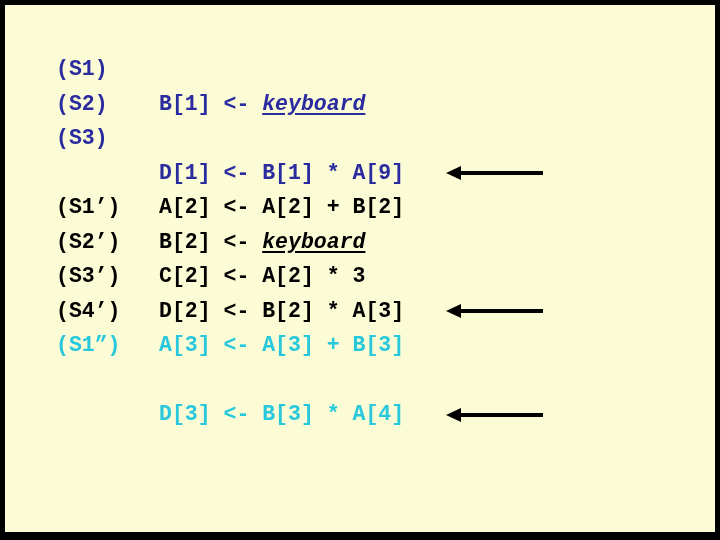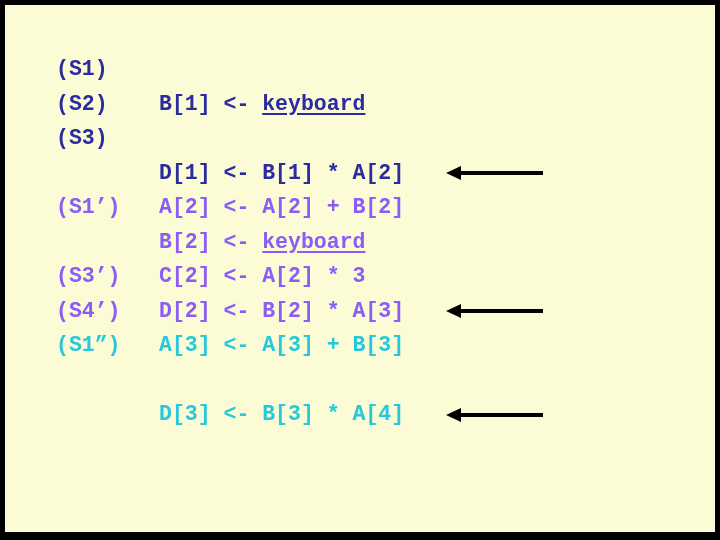--- a/index.html
+++ b/index.html
@@ -44,24 +44,25 @@
     margin-left: 8px;
   }
   .line-stmt {
     position: absolute;
     left: 154px;
     top: 0;
   }
   .underlined {
     text-decoration: underline;
     text-underline-offset: 3px;
+    font-style: italic;
   }
   
   .grp-navy  { color: #2B2BA0; }
-  .grp-red   { color: #8b5cf6; }
+  .grp-red   { color: #000000; }
   .grp-cyan  { color: #28C8DC; text-align: center; }
 
   
   .arrow {
     position: absolute;
     left: 441px;
     top: 15.5px;
     width: 97px;
     height: 4px;
   }
@@ -85,22 +86,22 @@
   }
 </style>
 </head>
 <body>
 
 <div id="slide">
   <div id="code-block">
       <div class="code-line grp-navy"><span class="line-label">(S1)</span></div>
       <div class="code-line grp-navy"><span class="line-label">(S2)</span><span class="line-stmt"><span>B[1] &lt;- </span><span class="underlined">keyboard</span><span></span></span></div>
       <div class="code-line grp-navy"><span class="line-label">(S3)</span></div>
-      <div class="code-line grp-navy"><span class="line-stmt"><span>D[1] &lt;- </span><span>B[1] * A[2]</span></span><span class="arrow"><span class="head"></span><span class="shaft"></span></span></div>
+      <div class="code-line grp-navy"><span class="line-stmt"><span>D[1] &lt;- </span><span>B[1] * A[9]</span></span><span class="arrow"><span class="head"></span><span class="shaft"></span></span></div>
       <div class="code-line grp-red"><span class="line-label">(S1’)</span><span class="line-stmt"><span>A[2] &lt;- </span><span>A[2] + B[2]</span></span></div>
-      <div class="code-line grp-red"><span class="line-stmt"><span>B[2] &lt;- </span><span class="underlined">keyboard</span><span></span></span></div>
+      <div class="code-line grp-red"><span class="line-label">(S2’)</span><span class="line-stmt"><span>B[2] &lt;- </span><span class="underlined">keyboard</span><span></span></span></div>
       <div class="code-line grp-red"><span class="line-label">(S3’)</span><span class="line-stmt"><span>C[2] &lt;- </span><span>A[2] * 3</span></span></div>
       <div class="code-line grp-red"><span class="line-label">(S4’)</span><span class="line-stmt"><span>D[2] &lt;- </span><span>B[2] * A[3]</span></span><span class="arrow"><span class="head"></span><span class="shaft"></span></span></div>
       <div class="code-line grp-cyan"><span class="line-label">(S1”)</span><span class="line-stmt"><span>A[3] &lt;- </span><span>A[3] + B[3]</span></span></div>
       <div class="code-line grp-cyan"></div>
       <div class="code-line grp-cyan"><span class="line-stmt"><span>D[3] &lt;- </span><span>B[3] * A[4]</span></span><span class="arrow"><span class="head"></span><span class="shaft"></span></span></div>
     </div>
 </div>
 
 </body></html>

